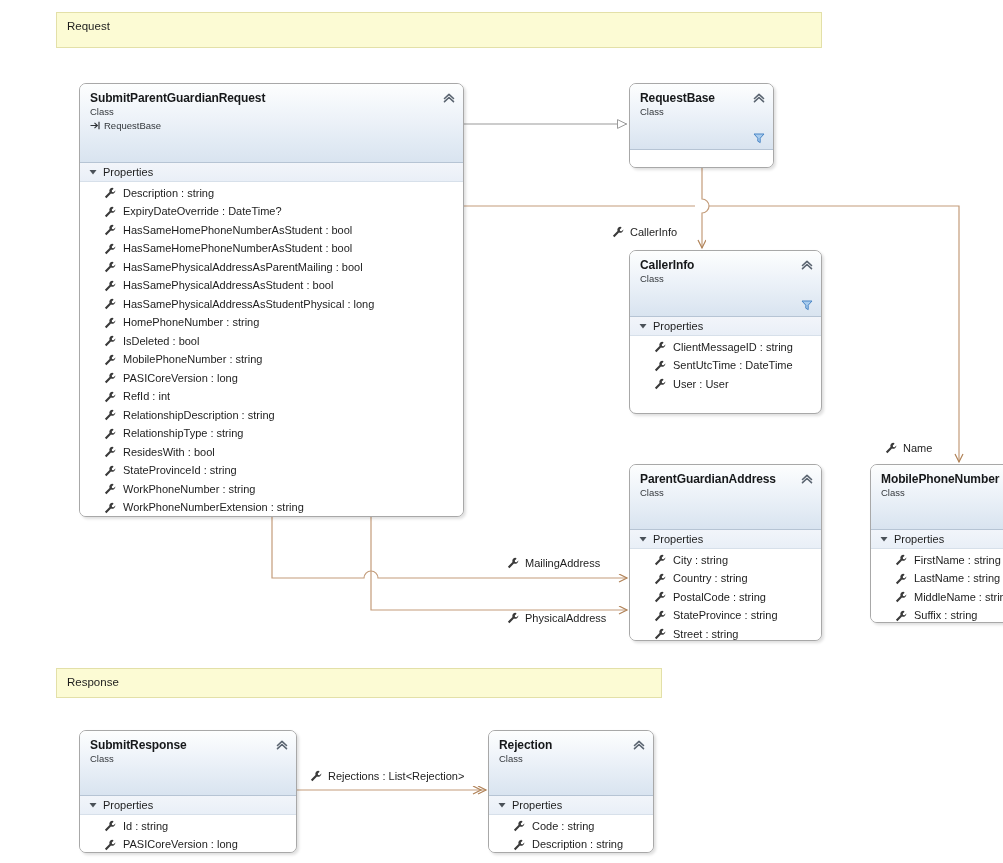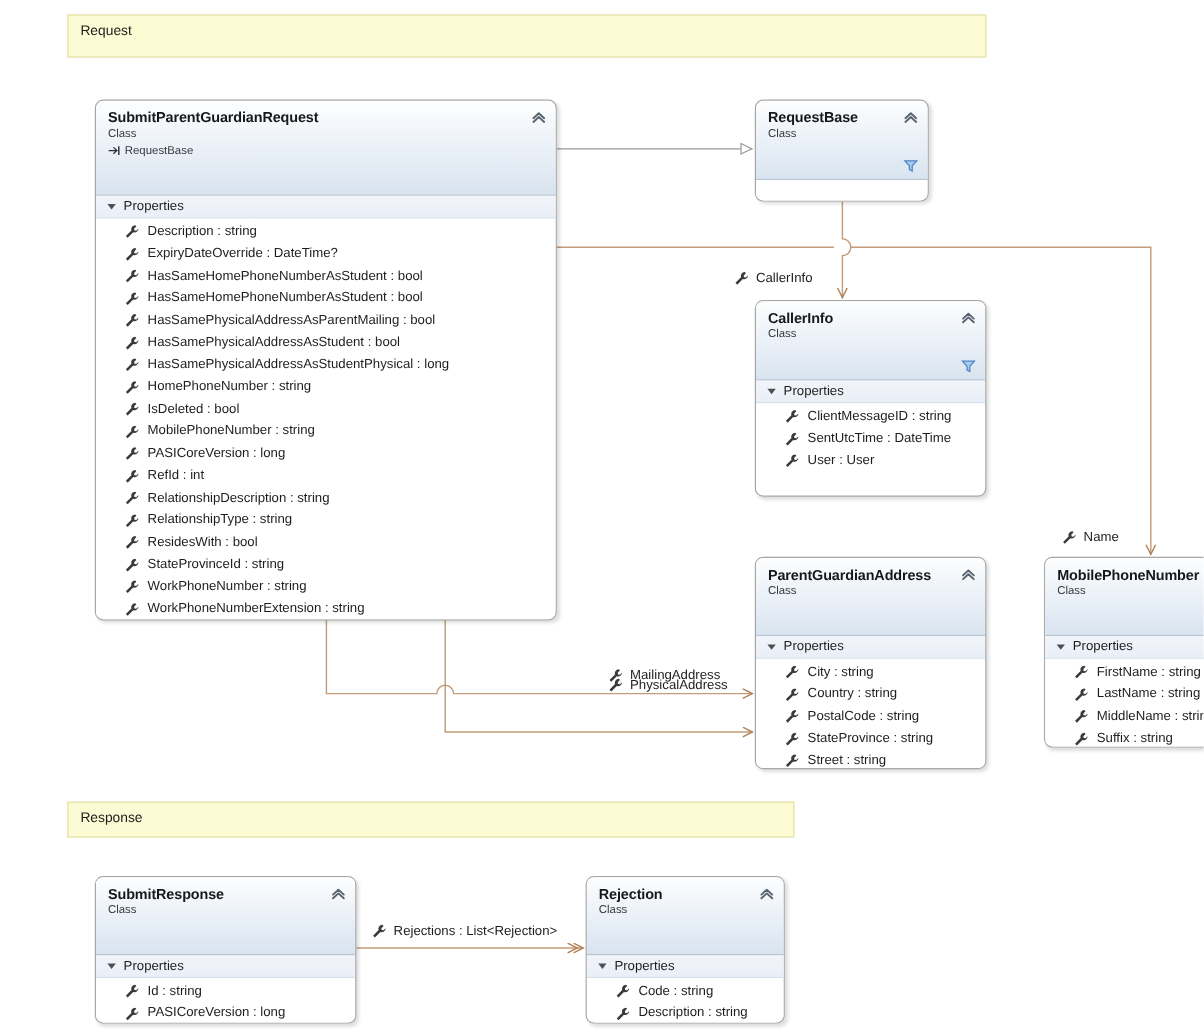--- a/index.html
+++ b/index.html
@@ -569,21 +569,21 @@
     <span>Name</span>
   </div>
 
   <div class="edge-label" style="left:463px; top:557px;">
     <svg class="gi" width="12" height="12" viewBox="0 0 12 12">
         <path d="M8.6,0.7a3.3,3.3 0 0 0-3.1,4.4L0.9,9.7l1.5,1.5 4.6-4.6A3.3,3.3 0 0 0 11.4,3.5L9.6,5.3 8,5.1 7.8,3.5 9.6,1.7a3.3,3.3 0 0 0-1-1z" fill="#3a3a3a"></path>
       </svg>
     <span>MailingAddress</span>
   </div>
 
-  <div class="edge-label" style="left:463px; top:565px;justify-content:center;">
+  <div class="edge-label" style="left:463px; top:612px;justify-content:center;">
     <svg class="gi" width="12" height="12" viewBox="0 0 12 12">
         <path d="M8.6,0.7a3.3,3.3 0 0 0-3.1,4.4L0.9,9.7l1.5,1.5 4.6-4.6A3.3,3.3 0 0 0 11.4,3.5L9.6,5.3 8,5.1 7.8,3.5 9.6,1.7a3.3,3.3 0 0 0-1-1z" fill="#3a3a3a"></path>
       </svg>
     <span>PhysicalAddress</span>
   </div>
 
   <div class="edge-label" style="left:266px; top:770px;">
     <svg class="gi" width="12" height="12" viewBox="0 0 12 12">
         <path d="M8.6,0.7a3.3,3.3 0 0 0-3.1,4.4L0.9,9.7l1.5,1.5 4.6-4.6A3.3,3.3 0 0 0 11.4,3.5L9.6,5.3 8,5.1 7.8,3.5 9.6,1.7a3.3,3.3 0 0 0-1-1z" fill="#3a3a3a"></path>
       </svg>

